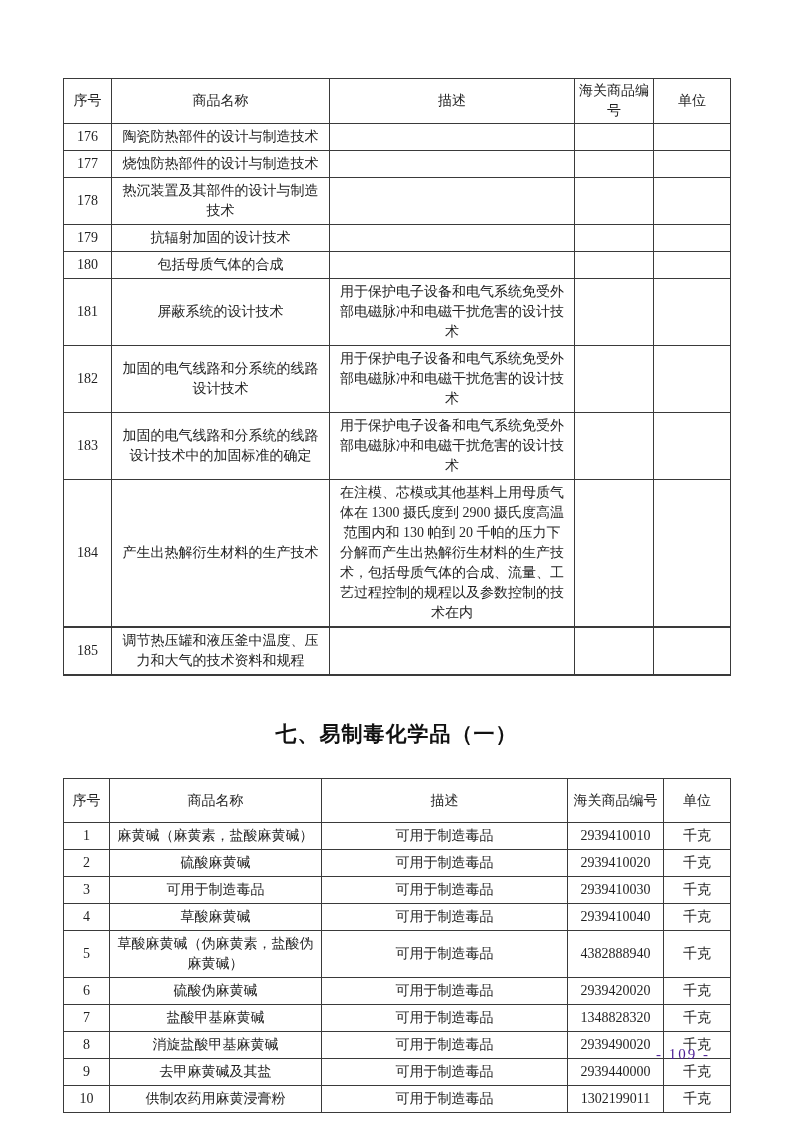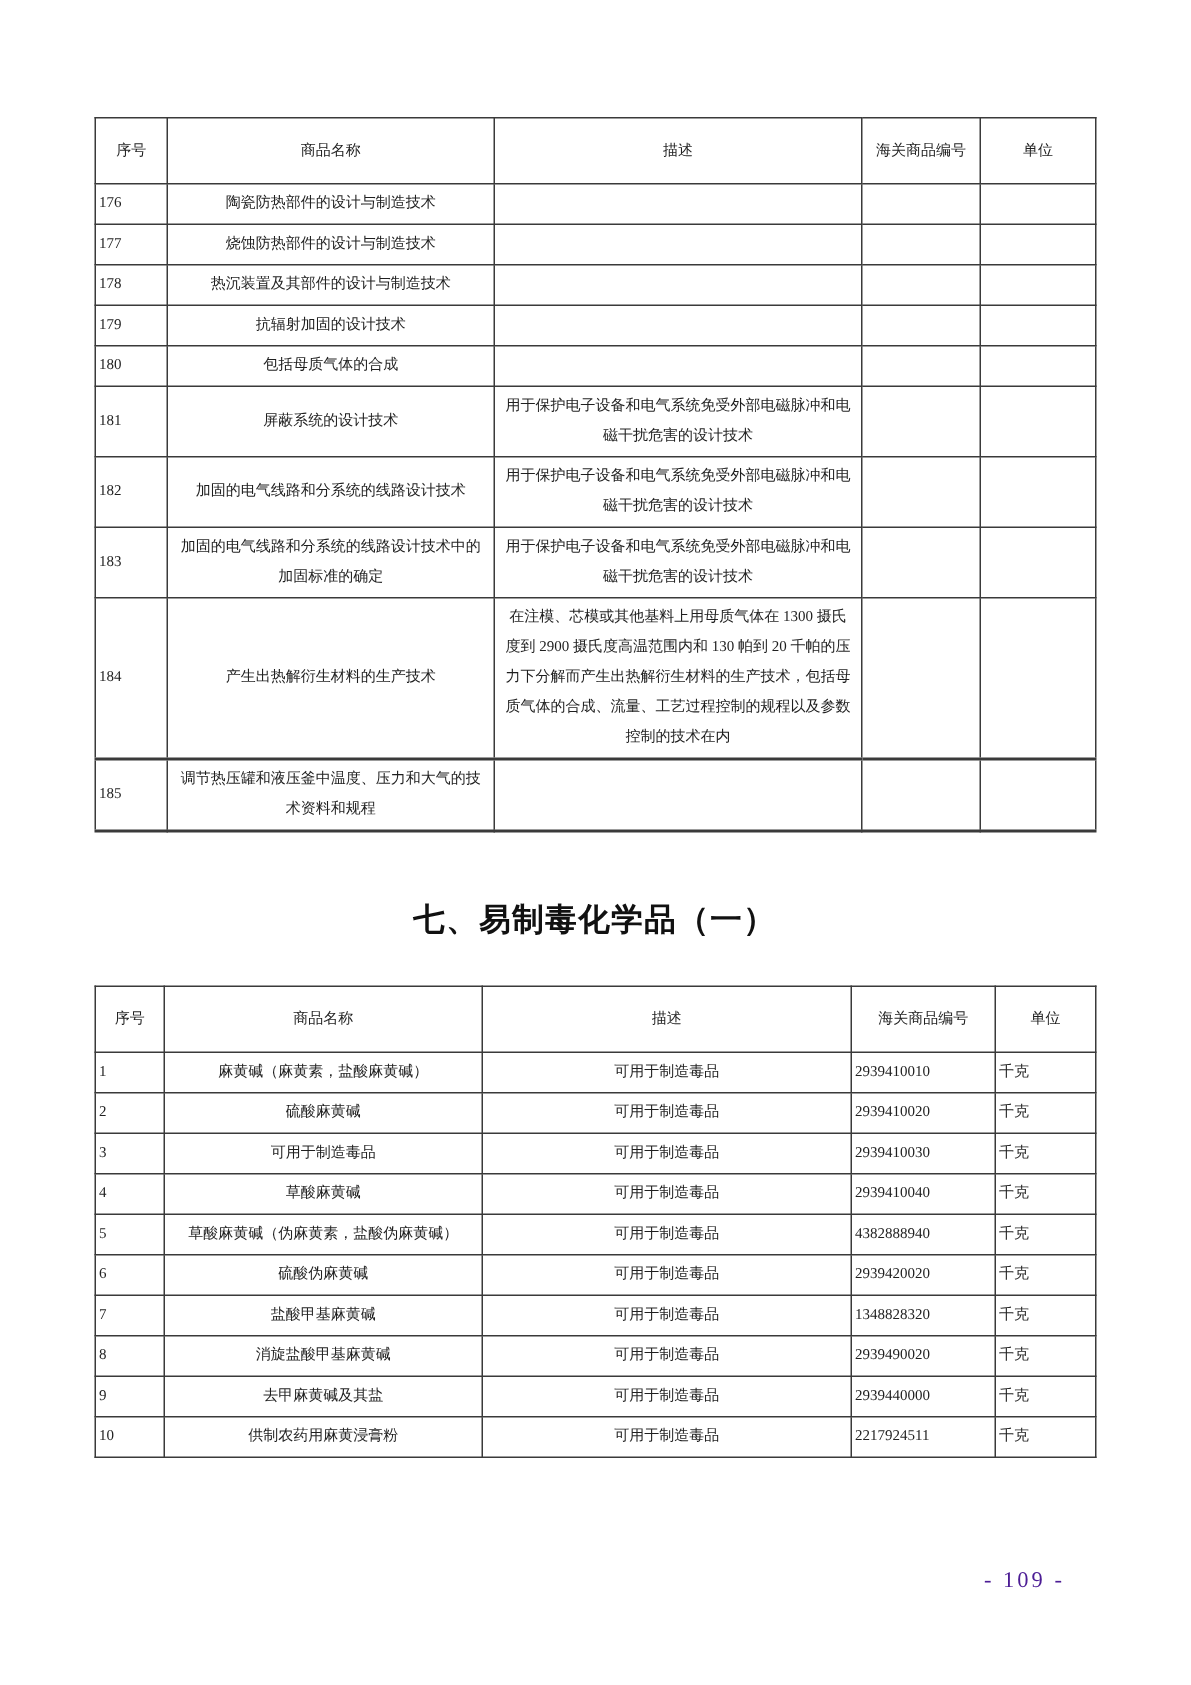--- a/index.html
+++ b/index.html
@@ -16,35 +16,35 @@
   .content {
     position: absolute;
     left: 63px;
     top: 78px;
     width: 667px;
   }
   table.doc-table {
     border-collapse: collapse;
     width: 100%;
     table-layout: fixed;
-    font-size: 10px;
+    font-size: 14px;
     font-family: Liberation Serif, serif;
   }
   .doc-table th, .doc-table td {
     border: 1px solid #3a3a3a;
     padding: 3px 7px;
     line-height: 20px;
     font-weight: normal;
     vertical-align: middle;
     word-break: break-all;
     overflow: hidden;
   }
   .doc-table th { text-align: center; height: 44px; padding: 2px 4px; }
   .doc-table td { height: 26px; }
-  .doc-table td.c { text-align: left; padding: 3px 2px; }
+  .doc-table td.c { text-align: center; padding: 3px 2px; }
   .doc-table td.l { text-align: center; }
   
   table.t1 tbody tr:last-child td { border-top-width: 2px; }
   table.t1 { border-bottom: 2px solid #3a3a3a; }
   
   .t1 col.col-no   { width: 48px; }
   .t1 col.col-name { width: 218px; }
   .t1 col.col-desc { width: 245px; }
   .t1 col.col-code { width: 79px; }
   .t1 col.col-unit { width: 77px; }
@@ -250,21 +250,21 @@
             <td class="c">9</td>
             <td class="l">去甲麻黄碱及其盐</td>
             <td class="l">可用于制造毒品</td>
             <td class="c">2939440000</td>
             <td class="c">千克</td>
           </tr>
           <tr>
             <td class="c">10</td>
             <td class="l">供制农药用麻黄浸膏粉</td>
             <td class="l">可用于制造毒品</td>
-            <td class="c">2217924511</td>
+            <td class="c">1302199011</td>
             <td class="c">千克</td>
           </tr>
         </tbody>
     </table>
 
   </div>
 
   <div class="page-footer">- 109 -</div>
 </div>
 

